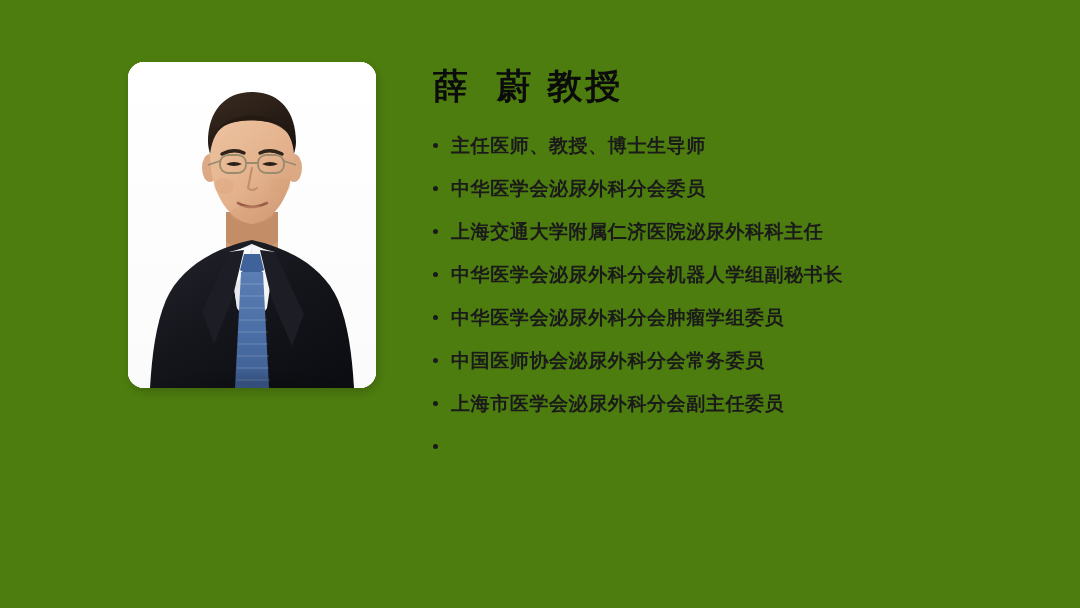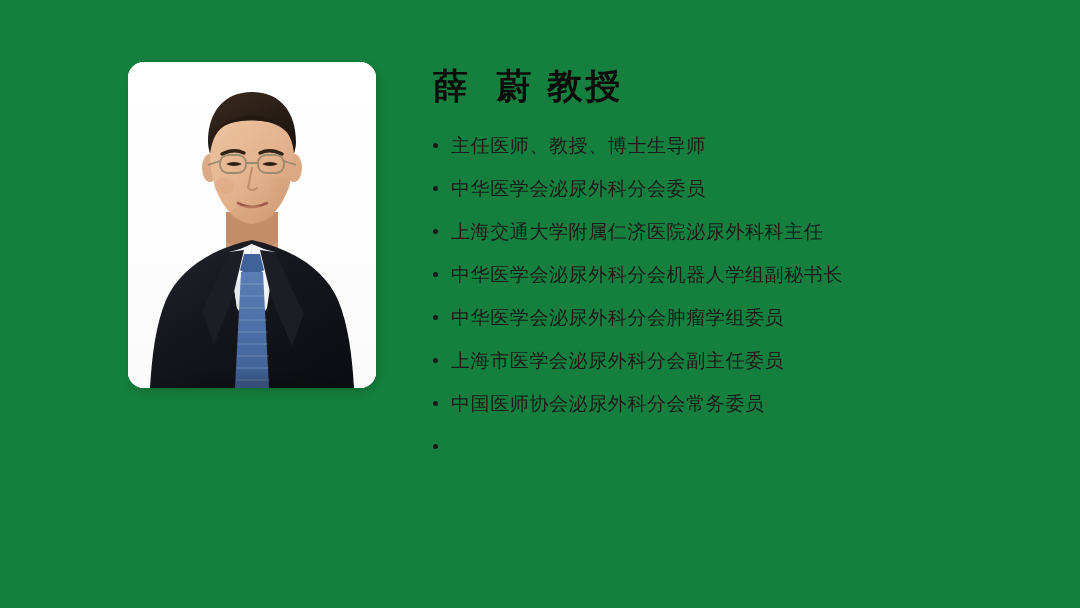--- a/index.html
+++ b/index.html
@@ -13,21 +13,21 @@
     overflow: hidden;
     font-family: "Liberation Sans", "DejaVu Sans", sans-serif;
     color: #111111;
     -webkit-font-smoothing: antialiased;
   }
 
   .slide {
     position: relative;
     width: 1080px;
     height: 608px;
-    background: #15803d;
+    background: #4d7c0f;
   }
 
   
   .photo-card {
     position: absolute;
     left: 128px;
     top: 62px;
     width: 248px;
     height: 326px;
     border-radius: 16px;
@@ -76,20 +76,21 @@
     padding: 0;
   }
   .cred-item {
     position: relative;
     padding-left: 18px;
     font-size: 19px;
     line-height: 43px;
     letter-spacing: 0.6px;
     color: #1a1a1a;
     white-space: nowrap;
+    font-weight: bold;
   }
   .cred-item .dot {
     position: absolute;
     left: 0;
     top: 19px;
     width: 5px;
     height: 5px;
     border-radius: 50%;
     background: #1a1a1a;
   }
@@ -238,25 +239,25 @@
       <li class="cred-item">
         <span class="dot"></span>
         <span>中华医学会泌尿外科分会机器人学组副秘书长</span>
       </li>
       <li class="cred-item">
         <span class="dot"></span>
         <span>中华医学会泌尿外科分会肿瘤学组委员</span>
       </li>
       <li class="cred-item">
         <span class="dot"></span>
+        <span>中国医师协会泌尿外科分会常务委员</span>
+      </li>
+      <li class="cred-item">
+        <span class="dot"></span>
         <span>上海市医学会泌尿外科分会副主任委员</span>
-      </li>
-      <li class="cred-item">
-        <span class="dot"></span>
-        <span>中国医师协会泌尿外科分会常务委员</span>
       </li>
       <li class="cred-item">
         <span class="dot"></span>
       </li>
     </ul>
   </div>
 
 </div>
 
 </body></html>

